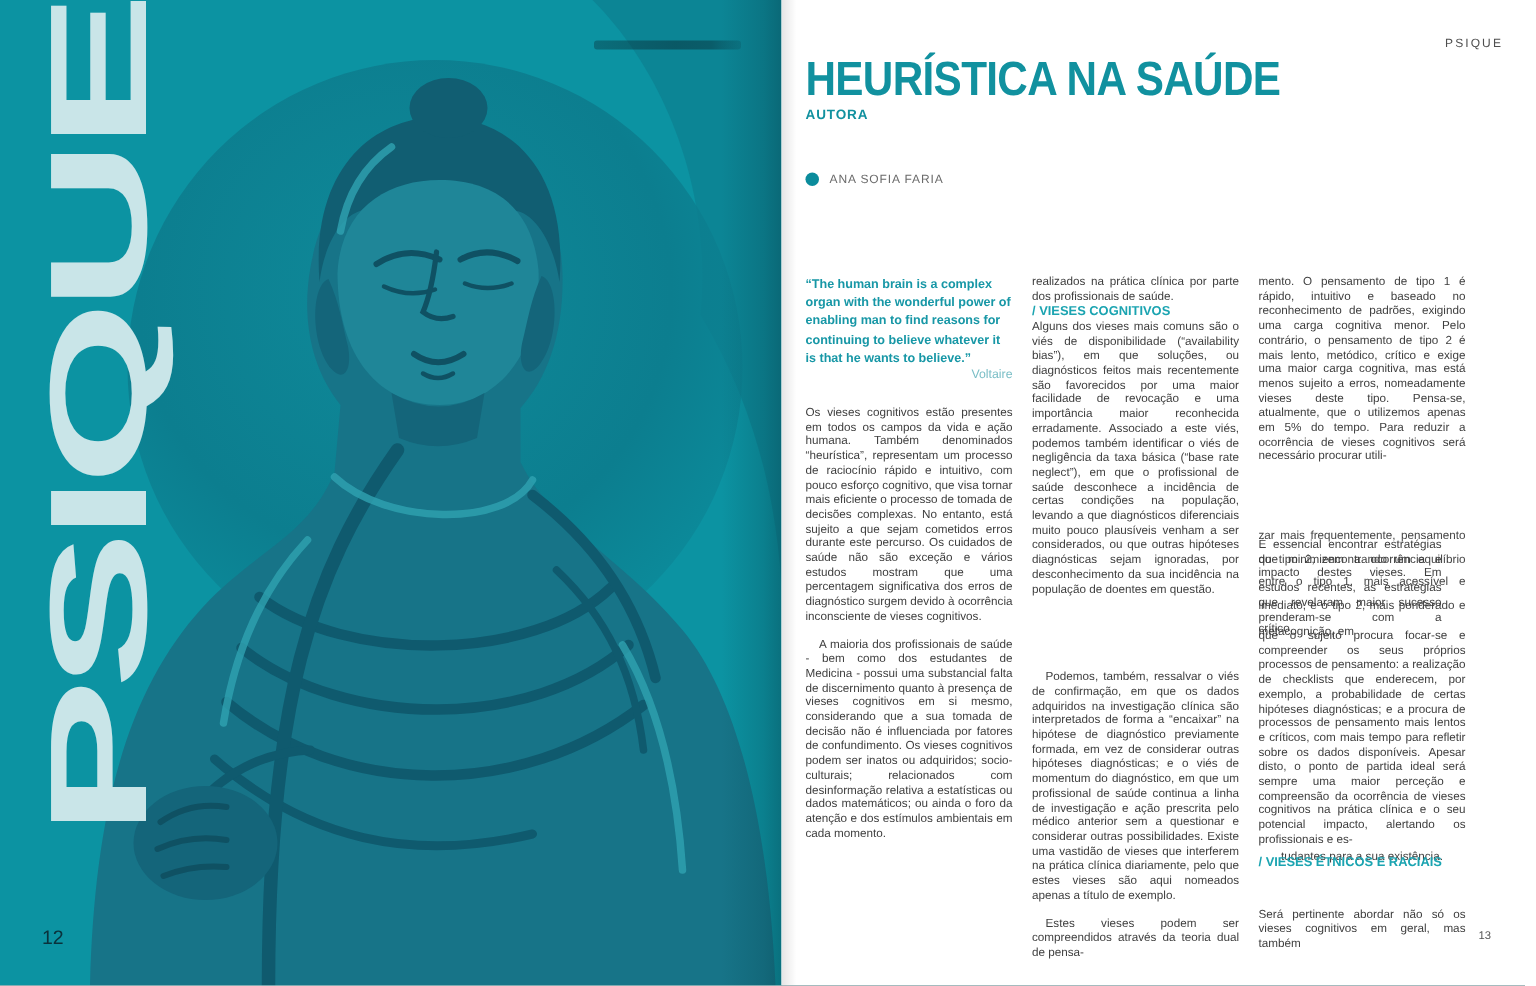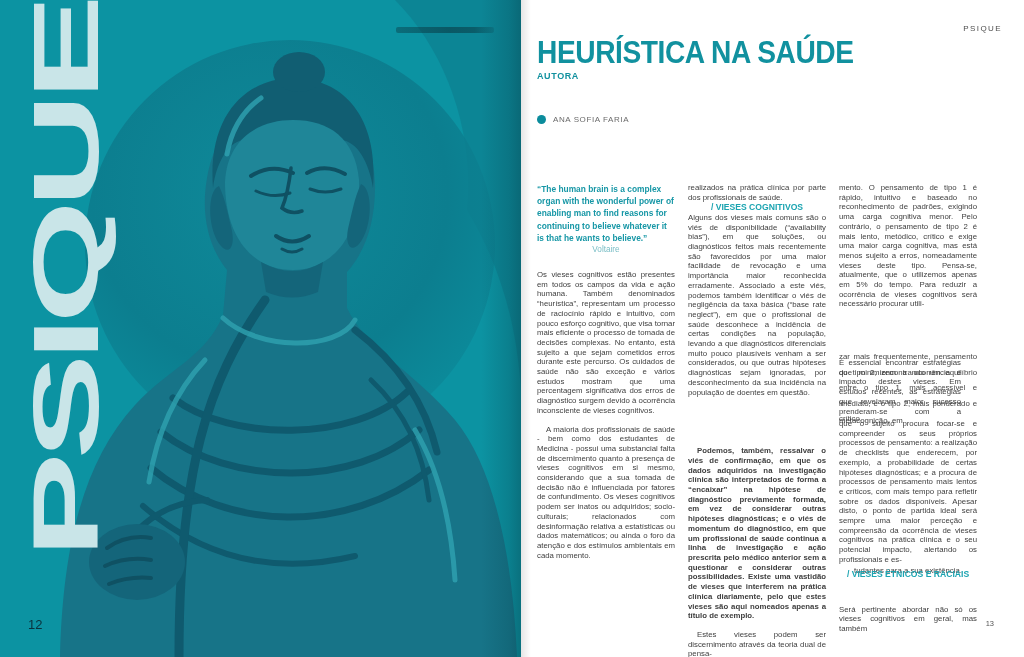--- a/index.html
+++ b/index.html
@@ -26,25 +26,25 @@
   .article-title{position:absolute;left:16px;top:36px;font-size:32px;line-height:32px;font-weight:bold;
       color:#11919F;white-space:nowrap;transform:scaleX(.88);transform-origin:0 0;letter-spacing:-.5px;}
   .author-label{position:absolute;left:16px;top:71px;font-size:9px;font-weight:bold;color:#11919F;letter-spacing:.6px;}
   .author-row{position:absolute;left:16px;top:115px;display:flex;align-items:flex-end;gap:7px;}
   .author-dot{width:9px;height:9px;border-radius:50%;background:#0B8C9C;}
   .author-name{font-size:8px;color:#6A6A6A;letter-spacing:.6px;}
 
   .cols{position:absolute;left:16px;top:183px;width:440px;display:flex;gap:13px;}
   .col{width:138px;font-size:7.8px;line-height:9.7px;color:#3E3E3E;text-align:justify;}
   .quote{color:#1797A6;font-weight:bold;font-size:8.4px;line-height:12.2px;text-align:left;}
-  .quote-attr{color:#7ABEC6;font-size:8.2px;line-height:12px;margin-bottom:14px;text-align:center;}
+  .quote-attr{color:#7ABEC6;font-size:8.2px;line-height:12px;margin-bottom:14px;text-align:right;}
   .para{margin:0 0 9px 0;}
   .para.indent{text-indent:9px;}
-  .colhead{color:#1BA4B1;font-weight:bold;font-size:8.6px;line-height:10.5px;text-align:center;}
-  .gap-top{margin-top:49px;font-weight:bold;}
+  .colhead{color:#1BA4B1;font-weight:bold;font-size:8.6px;line-height:10.5px;text-align:left;}
+  .gap-top{margin-top:49px;}
   .p1-col3{min-height:168px;}
 
   .overlap1{position:relative;height:68px;}
   .overlap1 .ghost{position:absolute;top:-2px;left:0;right:0;line-height:15.6px;color:#454545;}
   .overlap1 .layerb{position:absolute;top:7px;left:0;right:16px;}
 
   .overlap2{position:relative;height:13px;margin-top:2px;}
   .overlap2 .under{position:absolute;top:-1px;left:0;right:0;text-align:center;}
   .overlap2 .head2{position:absolute;top:2px;left:0;right:0;}
   .p3-col3{margin-top:25px;}
@@ -148,21 +148,21 @@
         <div class="quote-attr">Voltaire</div>
         <p class="para">Os vieses cognitivos estão presentes em todos os campos da vida e ação humana. Também denominados “heurística”, representam um processo de raciocínio rápido e intuitivo, com pouco esforço cognitivo, que visa tornar mais eficiente o processo de tomada de decisões complexas. No entanto, está sujeito a que sejam cometidos erros durante este percurso. Os cuidados de saúde não são exceção e vários estudos mostram que uma percentagem significativa dos erros de diagnóstico surgem devido à ocorrência inconsciente de vieses cognitivos.</p>
         <p class="para indent">A maioria dos profissionais de saúde - bem como dos estudantes de Medicina - possui uma substancial falta de discernimento quanto à presença de vieses cognitivos em si mesmo, considerando que a sua tomada de decisão não é influenciada por fatores de confundimento. Os vieses cognitivos podem ser inatos ou adquiridos; socio-culturais; relacionados com desinformação relativa a estatísticas ou dados matemáticos; ou ainda o foro da atenção e dos estímulos ambientais em cada momento.</p>
       </div>
 
       <div class="col">
         <p class="para" style="margin-bottom:0;">realizados na prática clínica por parte dos profissionais de saúde.</p>
         <div class="colhead">/ VIESES COGNITIVOS</div>
         <p class="para">Alguns dos vieses mais comuns são o viés de disponibilidade (“availability bias”), em que soluções, ou diagnósticos feitos mais recentemente são favorecidos por uma maior facilidade de revocação e uma importância maior reconhecida erradamente. Associado a este viés, podemos também identificar o viés de negligência da taxa básica (“base rate neglect”), em que o profissional de saúde desconhece a incidência de certas condições na população, levando a que diagnósticos diferenciais muito pouco plausíveis venham a ser considerados, ou que outras hipóteses diagnósticas sejam ignoradas, por desconhecimento da sua incidência na população de doentes em questão.</p>
         <p class="para indent gap-top">Podemos, também, ressalvar o viés de confirmação, em que os dados adquiridos na investigação clínica são interpretados de forma a “encaixar” na hipótese de diagnóstico previamente formada, em vez de considerar outras hipóteses diagnósticas; e o viés de momentum do diagnóstico, em que um profissional de saúde continua a linha de investigação e ação prescrita pelo médico anterior sem a questionar e considerar outras possibilidades. Existe uma vastidão de vieses que interferem na prática clínica diariamente, pelo que estes vieses são aqui nomeados apenas a título de exemplo.</p>
-        <p class="para indent">Estes vieses podem ser discernimento através da teoria dual de pensa-</p>
+        <p class="para indent">Estes vieses podem ser compreendidos através da teoria dual de pensa-</p>
       </div>
 
       <div class="col">
         <p class="para p1-col3" style="margin-bottom:0;">mento. O pensamento de tipo 1 é rápido, intuitivo e baseado no reconhecimento de padrões, exigindo uma carga cognitiva menor. Pelo contrário, o pensamento de tipo 2 é mais lento, metódico, crítico e exige uma maior carga cognitiva, mas está menos sujeito a erros, nomeadamente vieses deste tipo. Pensa-se, atualmente, que o utilizemos apenas em 5% do tempo. Para reduzir a ocorrência de vieses cognitivos será necessário procurar utili-</p>
 
         <div class="overlap1">
           <div class="ghost">zar mais frequentemente, pensamento do tipo 2, encontrando um equilíbrio entre o tipo 1, mais acessível e imediato, e o tipo 2, mais ponderado e crítico.</div>
           <div class="layerb">É essencial encontrar estratégias que minimizem a ocorrência e impacto destes vieses. Em estudos recentes, as estratégias que revelaram maior sucesso prenderam-se com a metacognição, em</div>
         </div>
 

